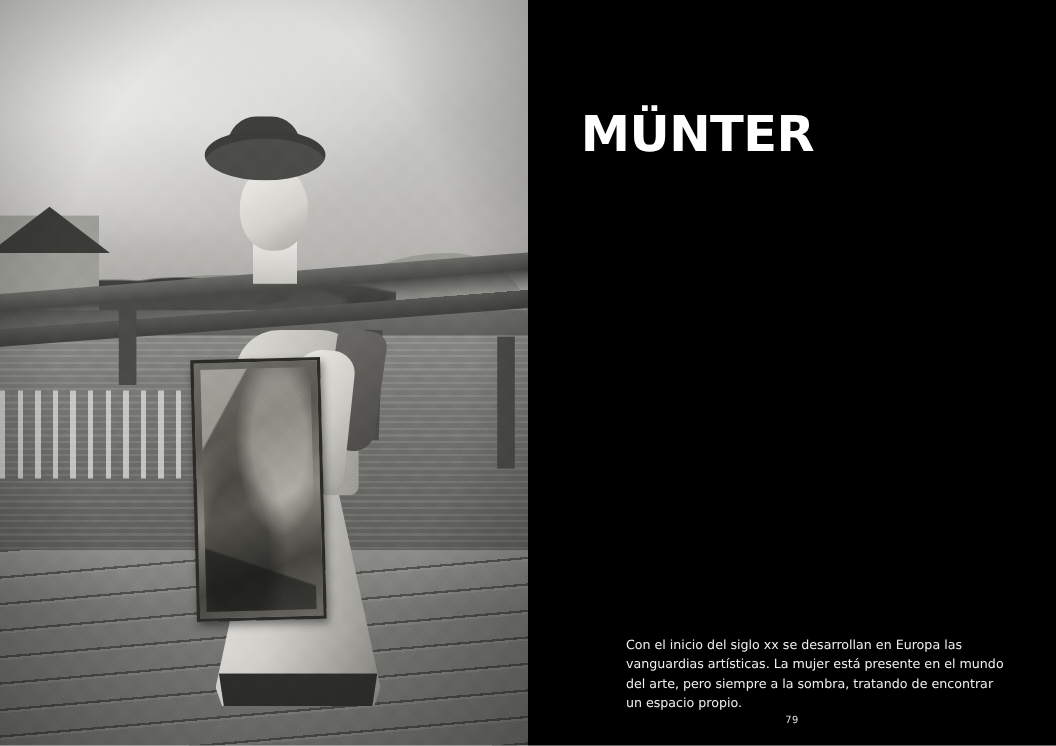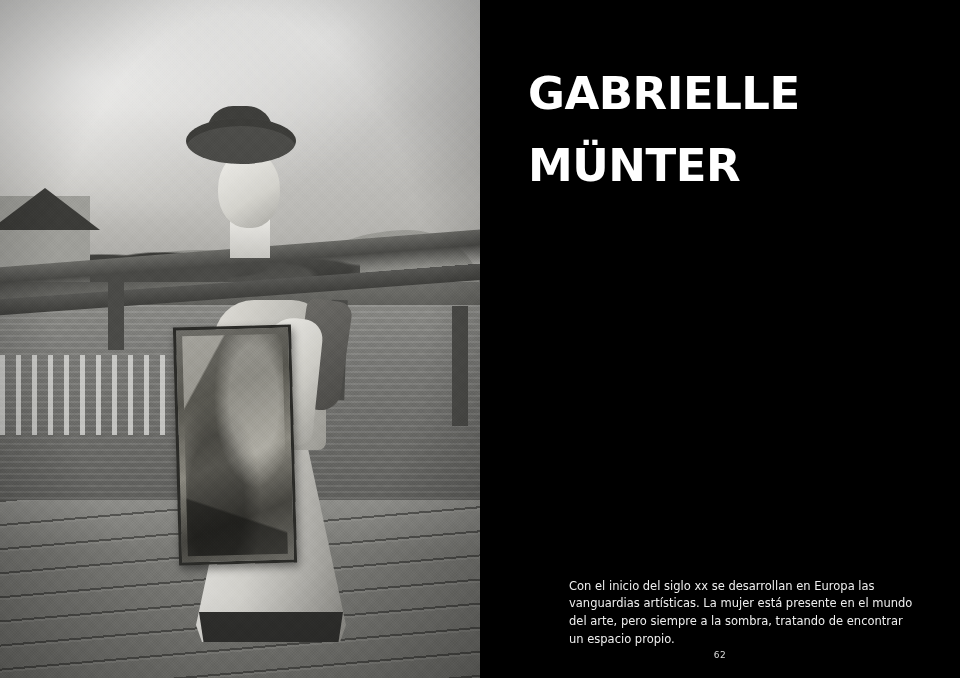--- a/index.html
+++ b/index.html
@@ -338,20 +338,19 @@
       <div class="ph-hat-crown"></div>
       <div class="ph-hat"></div>
       <div class="ph-canvas"></div>
       <div class="ph-grain"></div>
       <div class="ph-vignette"></div>
     </div>
   </div>
 
   <div class="page-right">
     <h1 class="artist-name">
-      <span>GABRIELLE</span>
       <span class="line2">MÜNTER</span>
     </h1>
     <p class="artist-bio">Con el inicio del siglo xx se desarrollan en Europa las vanguardias artísticas. La mujer está presente en el mundo del arte, pero siempre a la sombra, tratando de encontrar un espacio propio.</p>
-    <div class="page-number">62</div>
+    <div class="page-number">79</div>
   </div>
 
 </div>
 
 </body></html>

